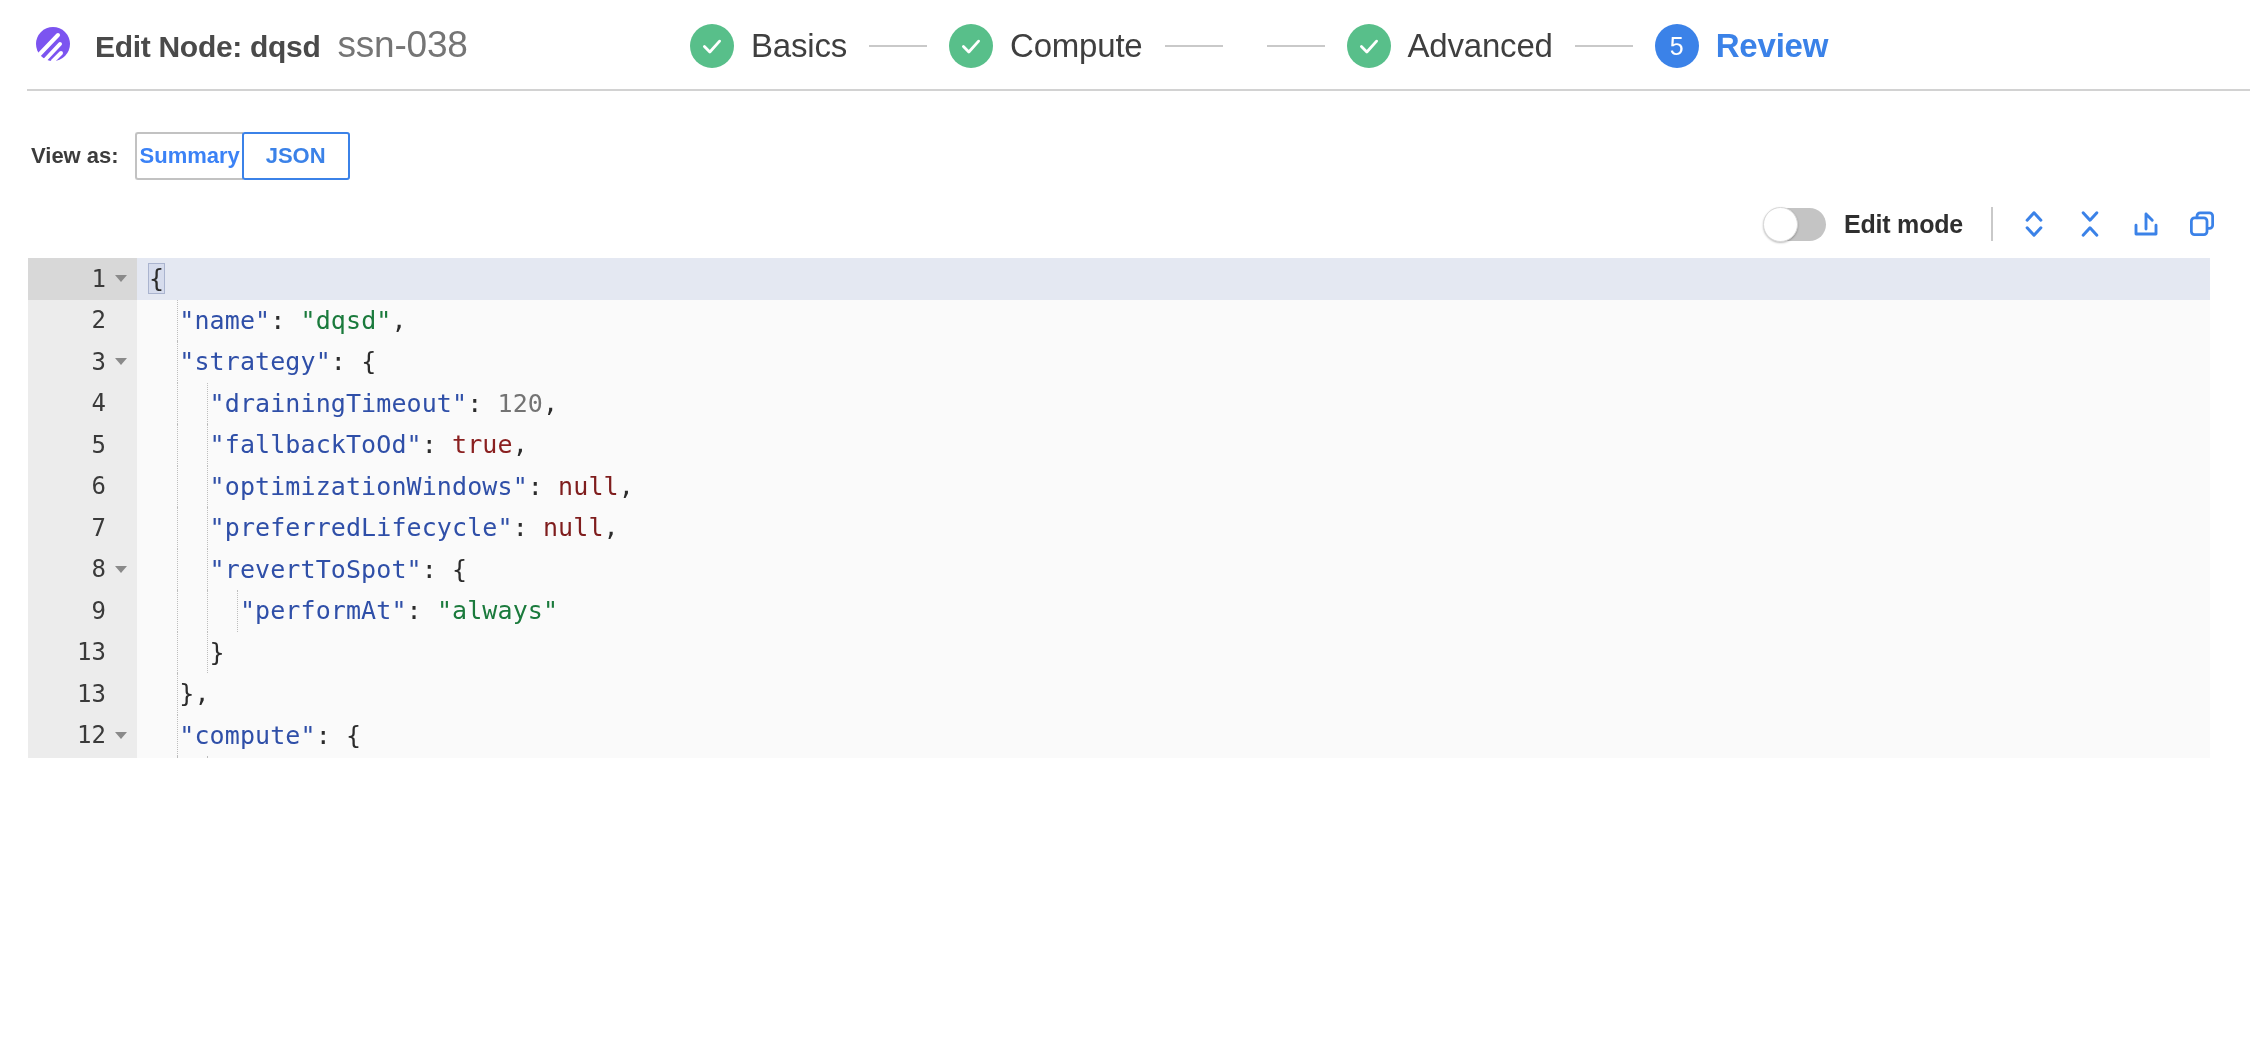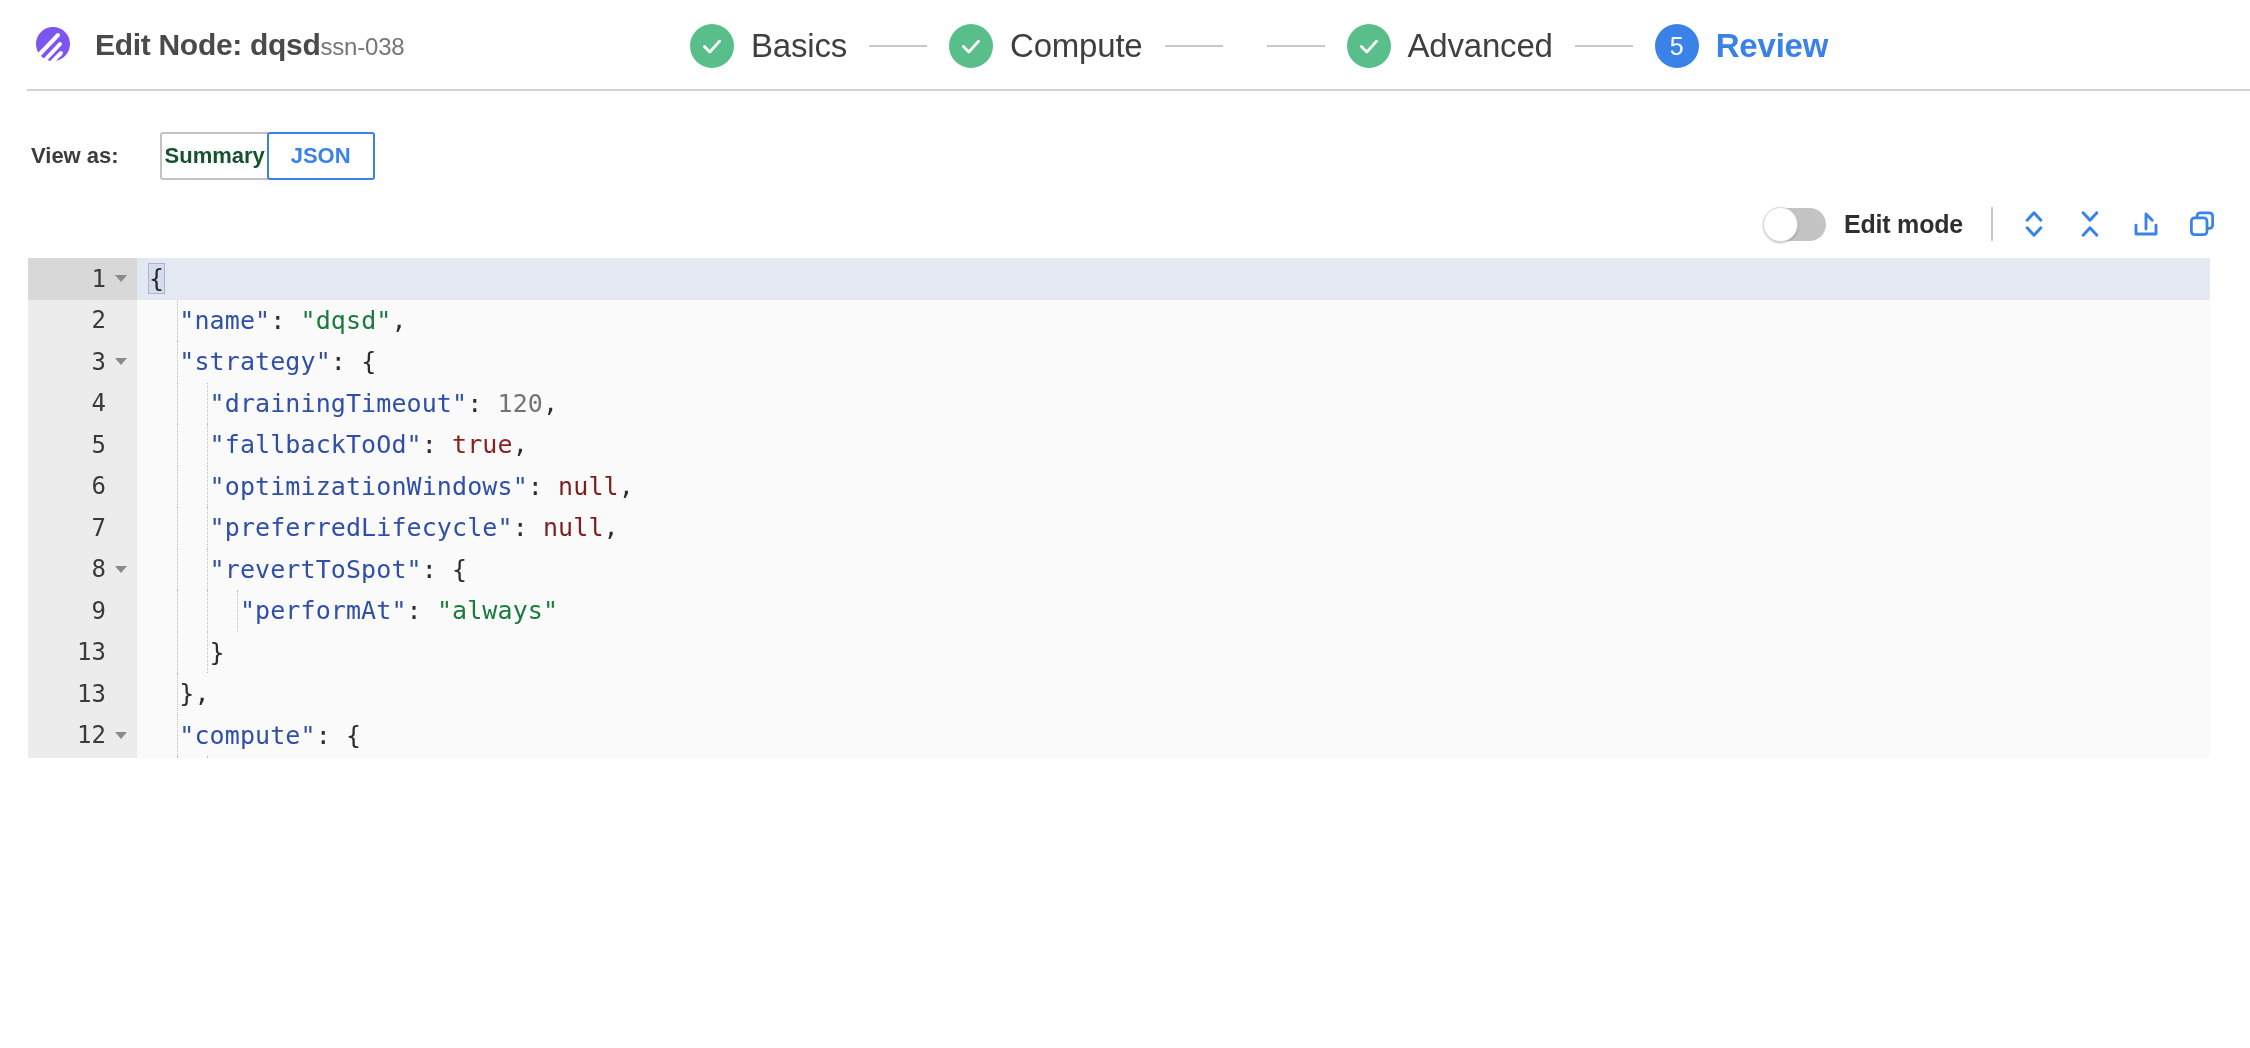--- a/index.html
+++ b/index.html
@@ -40,22 +40,23 @@
     max-width: 560px;
     overflow: hidden;
   }
   .page-title {
     font-size: 30px;
     font-weight: bold;
     color: #4a4a4a;
     letter-spacing: -0.3px;
   }
   .node-id {
-    font-size: 24px;
+    font-size: 37px;
     color: #757575;
+    margin-left: 17px;
     letter-spacing: -0.2px;
   }
 
   
   .stepper {
     display: flex;
     align-items: center;
     position: absolute;
     left: 690px;
     top: 0;
@@ -116,42 +117,42 @@
   .viewas-row {
     display: flex;
     align-items: center;
     padding-left: 31px;
     margin-top: 41px;
   }
   .viewas-label {
     font-size: 22px;
     font-weight: bold;
     color: #3c3c3c;
-    margin-right: 41px;
+    margin-right: 16px;
   }
   .segmented {
     display: flex;
     height: 48px;
   }
   .seg-btn {
     display: flex;
     align-items: center;
     justify-content: center;
     font-size: 22px;
     font-weight: bold;
     background: #ffffff;
     box-sizing: border-box;
     cursor: pointer;
   }
   .seg-btn.summary {
     width: 108px;
     border: 2px solid #c2c2c2;
     border-right: none;
     border-radius: 3px 0 0 3px;
-    color: #14532d;
+    color: #3b82f6;
   }
   .seg-btn.json {
     width: 108px;
     border: 2px solid #3b82e8;
     border-radius: 3px;
     color: #3b82e8;
     margin-left: -1px;
     z-index: 2;
   }
 

